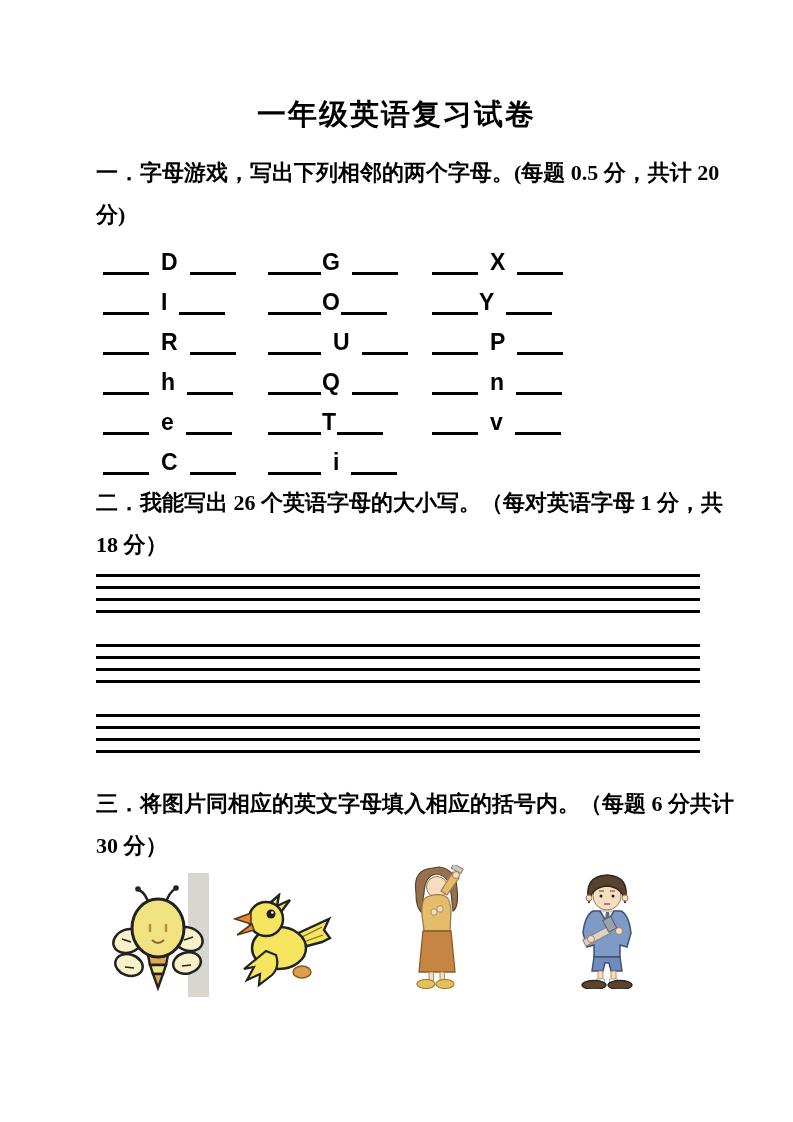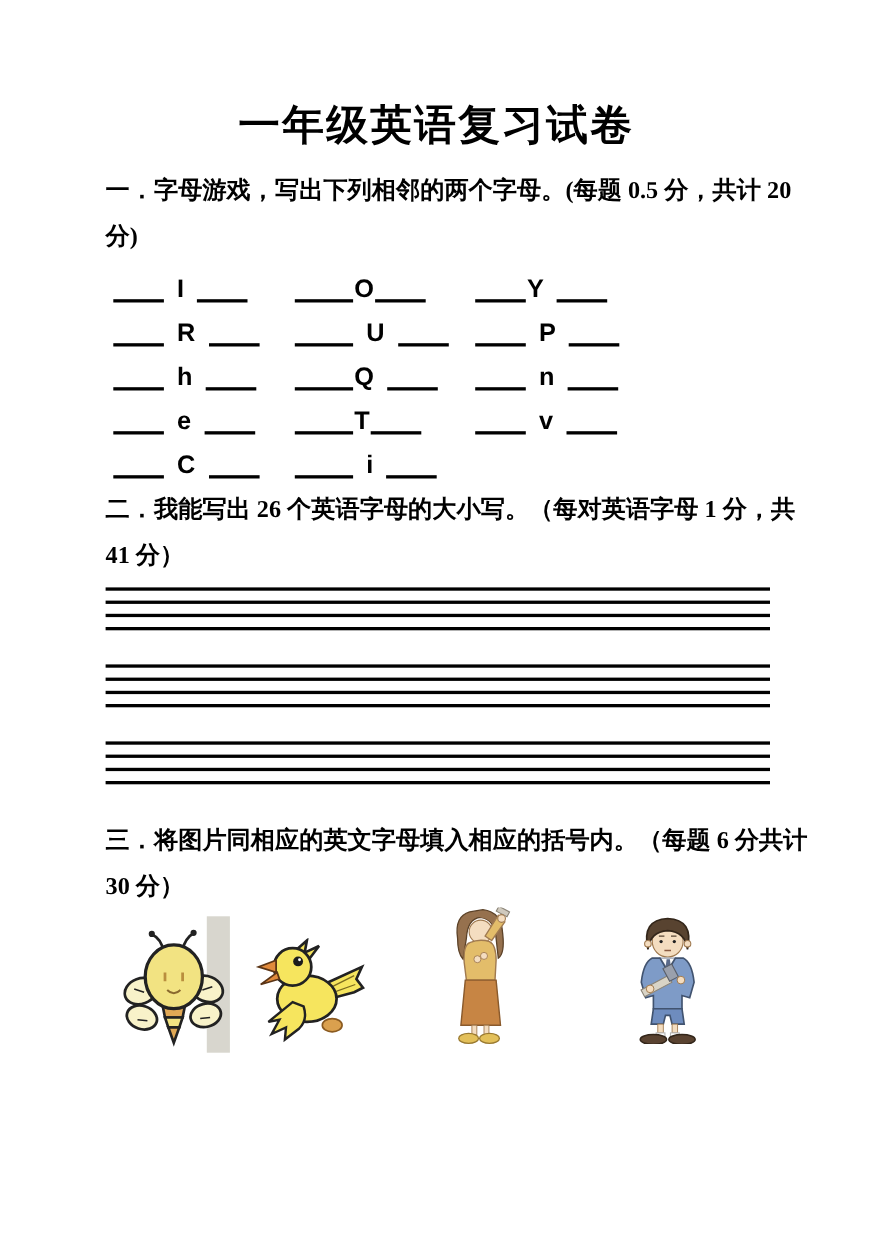--- a/index.html
+++ b/index.html
@@ -4,21 +4,21 @@
 <style>
   html,body{margin:0;padding:0;}
   body{
     width:793px;height:1122px;background:#ffffff;overflow:hidden;
     font-family:"Liberation Sans","DejaVu Sans",sans-serif;color:#000;
   }
   .page{position:relative;width:793px;height:1122px;background:#fff;}
   .title{
     padding-top:94px;margin:0;text-align:center;
     font-family:"Liberation Serif","DejaVu Serif",serif;
-    font-weight:bold;font-size:38px;line-height:40px;letter-spacing:2px;
+    font-weight:bold;font-size:29px;line-height:40px;letter-spacing:2px;
   }
   .content{margin-left:96px;width:616px;}
   .heading{
     font-family:"Liberation Serif","DejaVu Serif",serif;
     font-weight:bold;font-size:22px;line-height:42px;margin:0;
     white-space:nowrap;
   }
   .h-one{margin-top:18px;}
   .h-two{}
   .h-three{margin-top:30px;}
@@ -58,29 +58,30 @@
 <div class="page">
 
   <h1 class="title">一年级英语复习试卷</h1>
 
   <div class="content">
 
     <p class="heading h-one">一．字母游戏，写出下列相邻的两个字母。(每题 0.5 分，共计 20</p>
     <p class="heading">分)</p>
 
     <div id="letter-rows">
+        <div class="letter-row"><span class="letter-cell"><span class="blank"></span><span class="letter">D</span><span class="blank"></span></span><span class="letter-cell"><span class="blank"></span><span class="letter tl">G</span><span class="blank"></span></span><span class="letter-cell"><span class="blank"></span><span class="letter">X</span><span class="blank"></span></span></div>
         <div class="letter-row"><span class="letter-cell"><span class="blank"></span><span class="letter">I</span><span class="blank"></span></span><span class="letter-cell"><span class="blank"></span><span class="letter tl tr">O</span><span class="blank"></span></span><span class="letter-cell"><span class="blank"></span><span class="letter tl">Y</span><span class="blank"></span></span></div>
         <div class="letter-row"><span class="letter-cell"><span class="blank"></span><span class="letter">R</span><span class="blank"></span></span><span class="letter-cell"><span class="blank"></span><span class="letter">U</span><span class="blank"></span></span><span class="letter-cell"><span class="blank"></span><span class="letter">P</span><span class="blank"></span></span></div>
         <div class="letter-row"><span class="letter-cell"><span class="blank"></span><span class="letter">h</span><span class="blank"></span></span><span class="letter-cell"><span class="blank"></span><span class="letter tl">Q</span><span class="blank"></span></span><span class="letter-cell"><span class="blank"></span><span class="letter">n</span><span class="blank"></span></span></div>
         <div class="letter-row"><span class="letter-cell"><span class="blank"></span><span class="letter">e</span><span class="blank"></span></span><span class="letter-cell"><span class="blank"></span><span class="letter tl tr">T</span><span class="blank"></span></span><span class="letter-cell"><span class="blank"></span><span class="letter">v</span><span class="blank"></span></span></div>
         <div class="letter-row"><span class="letter-cell"><span class="blank"></span><span class="letter">C</span><span class="blank"></span></span><span class="letter-cell"><span class="blank"></span><span class="letter">i</span><span class="blank"></span></span></div>
       </div>
 
     <p class="heading h-two">二．我能写出 26 个英语字母的大小写。（每对英语字母 1 分，共</p>
-    <p class="heading">41 分）</p>
+    <p class="heading">18 分）</p>
 
     <div id="line-groups">
         <div class="line-group">
           <div class="guide-line"></div>
           <div class="guide-line"></div>
           <div class="guide-line"></div>
           <div class="guide-line"></div>
         </div>
         <div class="line-group">
           <div class="guide-line"></div>

